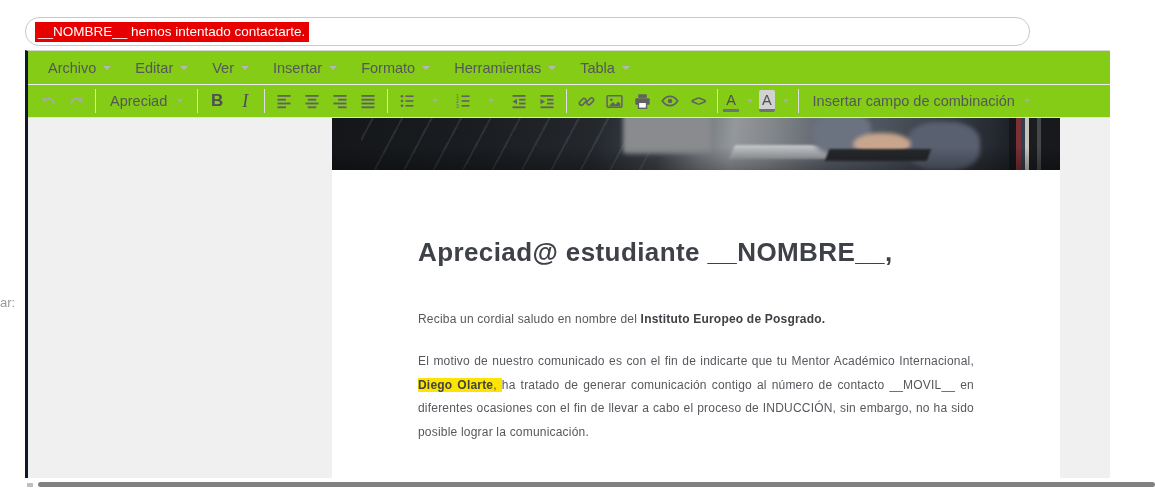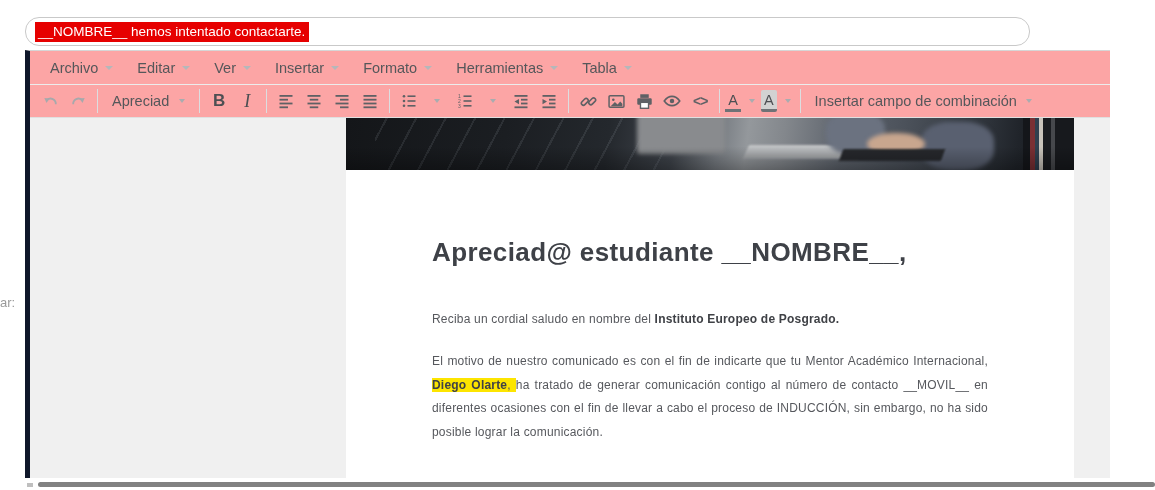--- a/index.html
+++ b/index.html
@@ -11,21 +11,21 @@
   .subject-field { position:absolute; left:25px; top:17px; width:1005px; height:29px;
     border:1px solid #c9c9c9; border-radius:14px; background:#fff;
     display:flex; align-items:center; padding-left:9px; }
   .subject-hl { background:#e60000; color:#fff; font-size:13.5px; padding:2px 4px 3px 3px; white-space:pre; }
 
   
   .side-label { position:absolute; left:0; top:295px; font-size:13px; color:#9a9a9a; }
 
   
   .editor { position:absolute; left:25px; top:50px; width:1085px; height:440px;
-    border-top:1px solid #d6d6d6; border-left:5px solid #0f172a; background:#fca5a5; }
+    border-top:1px solid #d6d6d6; border-left:3px solid #0f172a; background:#84cc16; }
 
   .menubar { height:34px; display:flex; align-items:center; padding-left:8px;
     border-bottom:1px solid #ececec; }
   .menu-item { display:flex; align-items:center; gap:7px; padding:0 12px; height:100%;
     font-size:14.5px; color:#55575a; cursor:pointer; }
   .caret { width:0; height:0; border-left:4px solid transparent; border-right:4px solid transparent;
     border-top:4.5px solid #b4b7ba; }
   .caret-sm { width:0; height:0; border-left:3.5px solid transparent; border-right:3.5px solid transparent;
     border-top:4px solid #a9acaf; margin-left:5px; }
 
@@ -41,21 +41,21 @@
   .glyph-code { font-size:14px; font-weight:bold; letter-spacing:-1px; color:#5f6165; }
   .formats-btn, .merge-btn { display:flex; align-items:center; padding:0 9px; height:27px;
     font-size:14.5px; color:#55575a; cursor:pointer; }
   .color-a { font-size:14.5px; color:#4d4f53; line-height:1; padding:3px 3px 1px;
     border-bottom:3px solid #6f7276; }
   .color-a-wrap { display:flex; align-items:center; }
   .bg-active { background:#d2d2d2; border-radius:2px; }
 
   
   .content { position:relative; height:361px; background:#f0f0f0; overflow:hidden; }
-  .page { position:absolute; left:316px; top:0; width:728px; height:100%; background:#fff; }
+  .page { position:absolute; left:304px; top:0; width:728px; height:100%; background:#fff; }
 
   .photo { position:relative; height:52px; overflow:hidden;
     background:linear-gradient(97deg,#141619 0%,#1b1e22 22%,#24282d 36%,#3f444b 45%,
       #777c82 51%,#94989c 55%,#83878c 60%,#5d636c 68%,#4c525b 76%,#383e46 84%,#20242a 92%,#14161a 100%); }
   .photo::before { content:""; position:absolute; left:4%; top:-60%; width:42%; height:260%;
     background:repeating-linear-gradient(118deg,transparent 0 24px,rgba(190,200,210,.11) 24px 26px); }
   .photo::after { content:""; position:absolute; inset:0;
     background:linear-gradient(0deg,rgba(0,0,0,.30),transparent 45%); }
   .ph { position:absolute; filter:blur(2px); }
   .ph-monitor { left:40%; top:-25%; width:12%; height:95%; background:#898b8e; border-radius:3px; }

